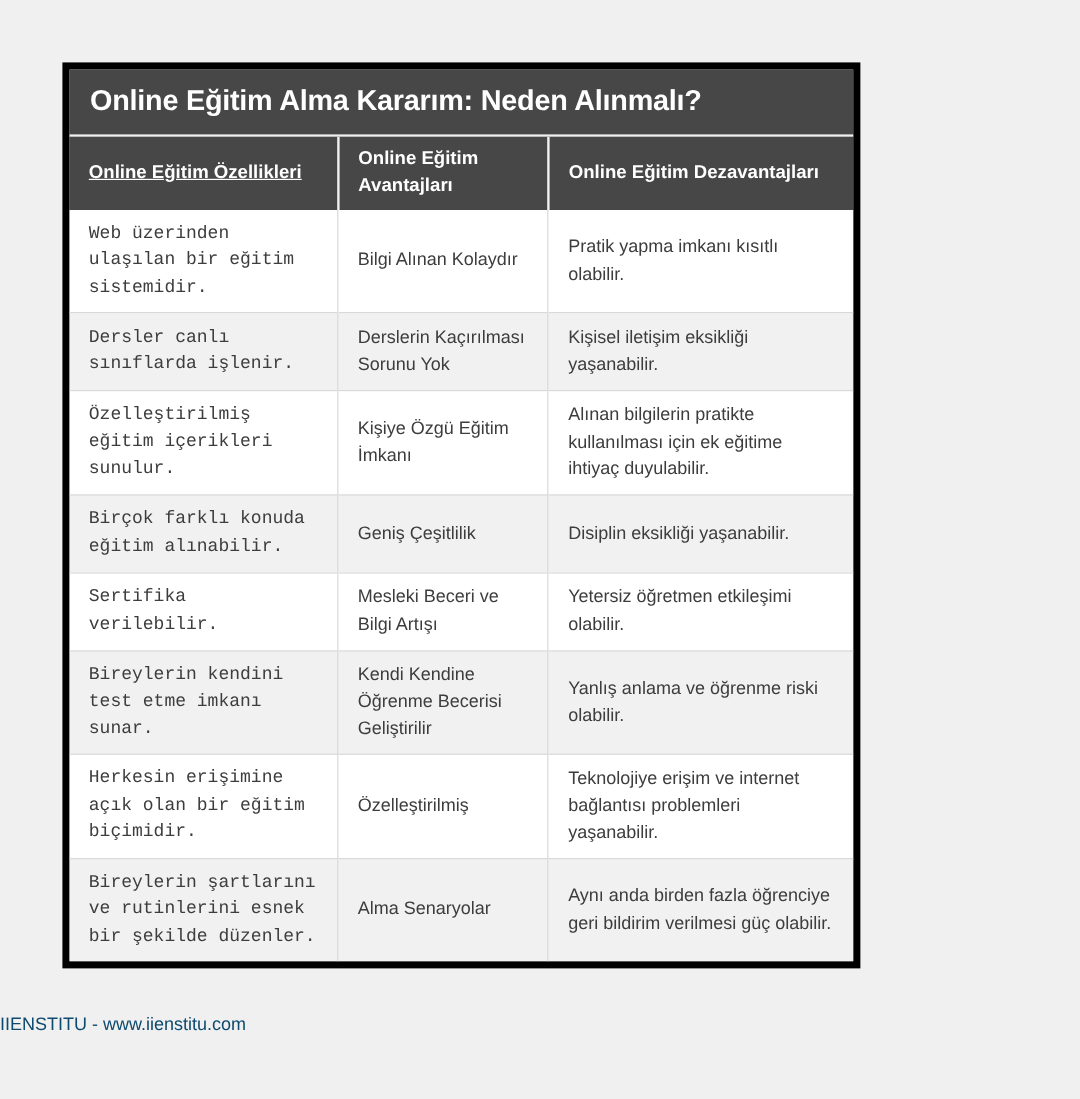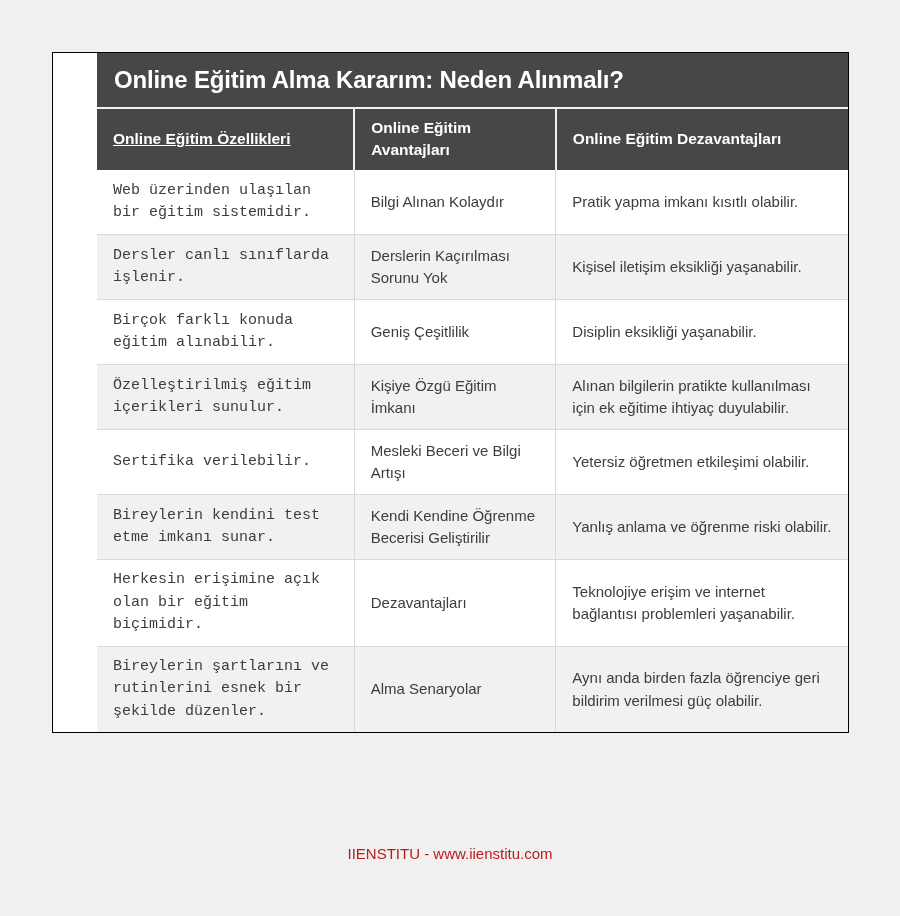--- a/index.html
+++ b/index.html
@@ -9,24 +9,23 @@
     height: 916px;
     background: #f1f0f1;
     font-family: "Liberation Sans", "DejaVu Sans", sans-serif;
     overflow: hidden;
   }
 
   .card {
     position: absolute;
     left: 52px;
     top: 52px;
-    width: 797px;
+    width: 665px;
     background: #ffffff;
-    border: 1px solid #000000;
-    padding-left: 44px;
+    border: 6px solid #000000;
   }
 
   .title-band {
     background: #474747;
     height: 56px;
     display: flex;
     align-items: center;
     padding: 0 17px;
     border-bottom: 2px solid #f1f1f1;
   }
@@ -80,22 +79,22 @@
   }
   tbody td:first-child { border-left: none; font-family: Liberation Mono, monospace; }
   tbody tr:first-child td { border-top: none; }
   tbody tr:nth-child(even) td { background: #f1f1f1; }
 
   .footer {
     position: absolute;
     left: 0;
     top: 845px;
     width: 900px;
-    text-align: center;
-    color: #b91c1c;
+    text-align: left;
+    color: #0c4a6e;
     font-size: 15px;
   }
 </style>
 </head>
 <body>
 
 <div class="card">
 
   <div class="title-band">
     <h1>Online Eğitim Alma Kararım: Neden Alınmalı?</h1>
@@ -119,42 +118,42 @@
         <td>Web üzerinden ulaşılan bir eğitim sistemidir.</td>
         <td>Bilgi Alınan Kolaydır</td>
         <td>Pratik yapma imkanı kısıtlı olabilir.</td>
       </tr>
       <tr>
         <td>Dersler canlı sınıflarda işlenir.</td>
         <td>Derslerin Kaçırılması Sorunu Yok</td>
         <td>Kişisel iletişim eksikliği yaşanabilir.</td>
       </tr>
       <tr>
+        <td>Özelleştirilmiş eğitim içerikleri sunulur.</td>
+        <td>Kişiye Özgü Eğitim İmkanı</td>
+        <td>Alınan bilgilerin pratikte kullanılması için ek eğitime ihtiyaç duyulabilir.</td>
+      </tr>
+      <tr>
         <td>Birçok farklı konuda eğitim alınabilir.</td>
         <td>Geniş Çeşitlilik</td>
         <td>Disiplin eksikliği yaşanabilir.</td>
-      </tr>
-      <tr>
-        <td>Özelleştirilmiş eğitim içerikleri sunulur.</td>
-        <td>Kişiye Özgü Eğitim İmkanı</td>
-        <td>Alınan bilgilerin pratikte kullanılması için ek eğitime ihtiyaç duyulabilir.</td>
       </tr>
       <tr>
         <td>Sertifika verilebilir.</td>
         <td>Mesleki Beceri ve Bilgi Artışı</td>
         <td>Yetersiz öğretmen etkileşimi olabilir.</td>
       </tr>
       <tr>
         <td>Bireylerin kendini test etme imkanı sunar.</td>
         <td>Kendi Kendine Öğrenme Becerisi Geliştirilir</td>
         <td>Yanlış anlama ve öğrenme riski olabilir.</td>
       </tr>
       <tr>
         <td>Herkesin erişimine açık olan bir eğitim biçimidir.</td>
-        <td>Dezavantajları</td>
+        <td>Özelleştirilmiş</td>
         <td>Teknolojiye erişim ve internet bağlantısı problemleri yaşanabilir.</td>
       </tr>
       <tr>
         <td>Bireylerin şartlarını ve rutinlerini esnek bir şekilde düzenler.</td>
         <td>Alma Senaryolar</td>
         <td>Aynı anda birden fazla öğrenciye geri bildirim verilmesi güç olabilir.</td>
       </tr>
     </tbody>
   </table>
 </div>

